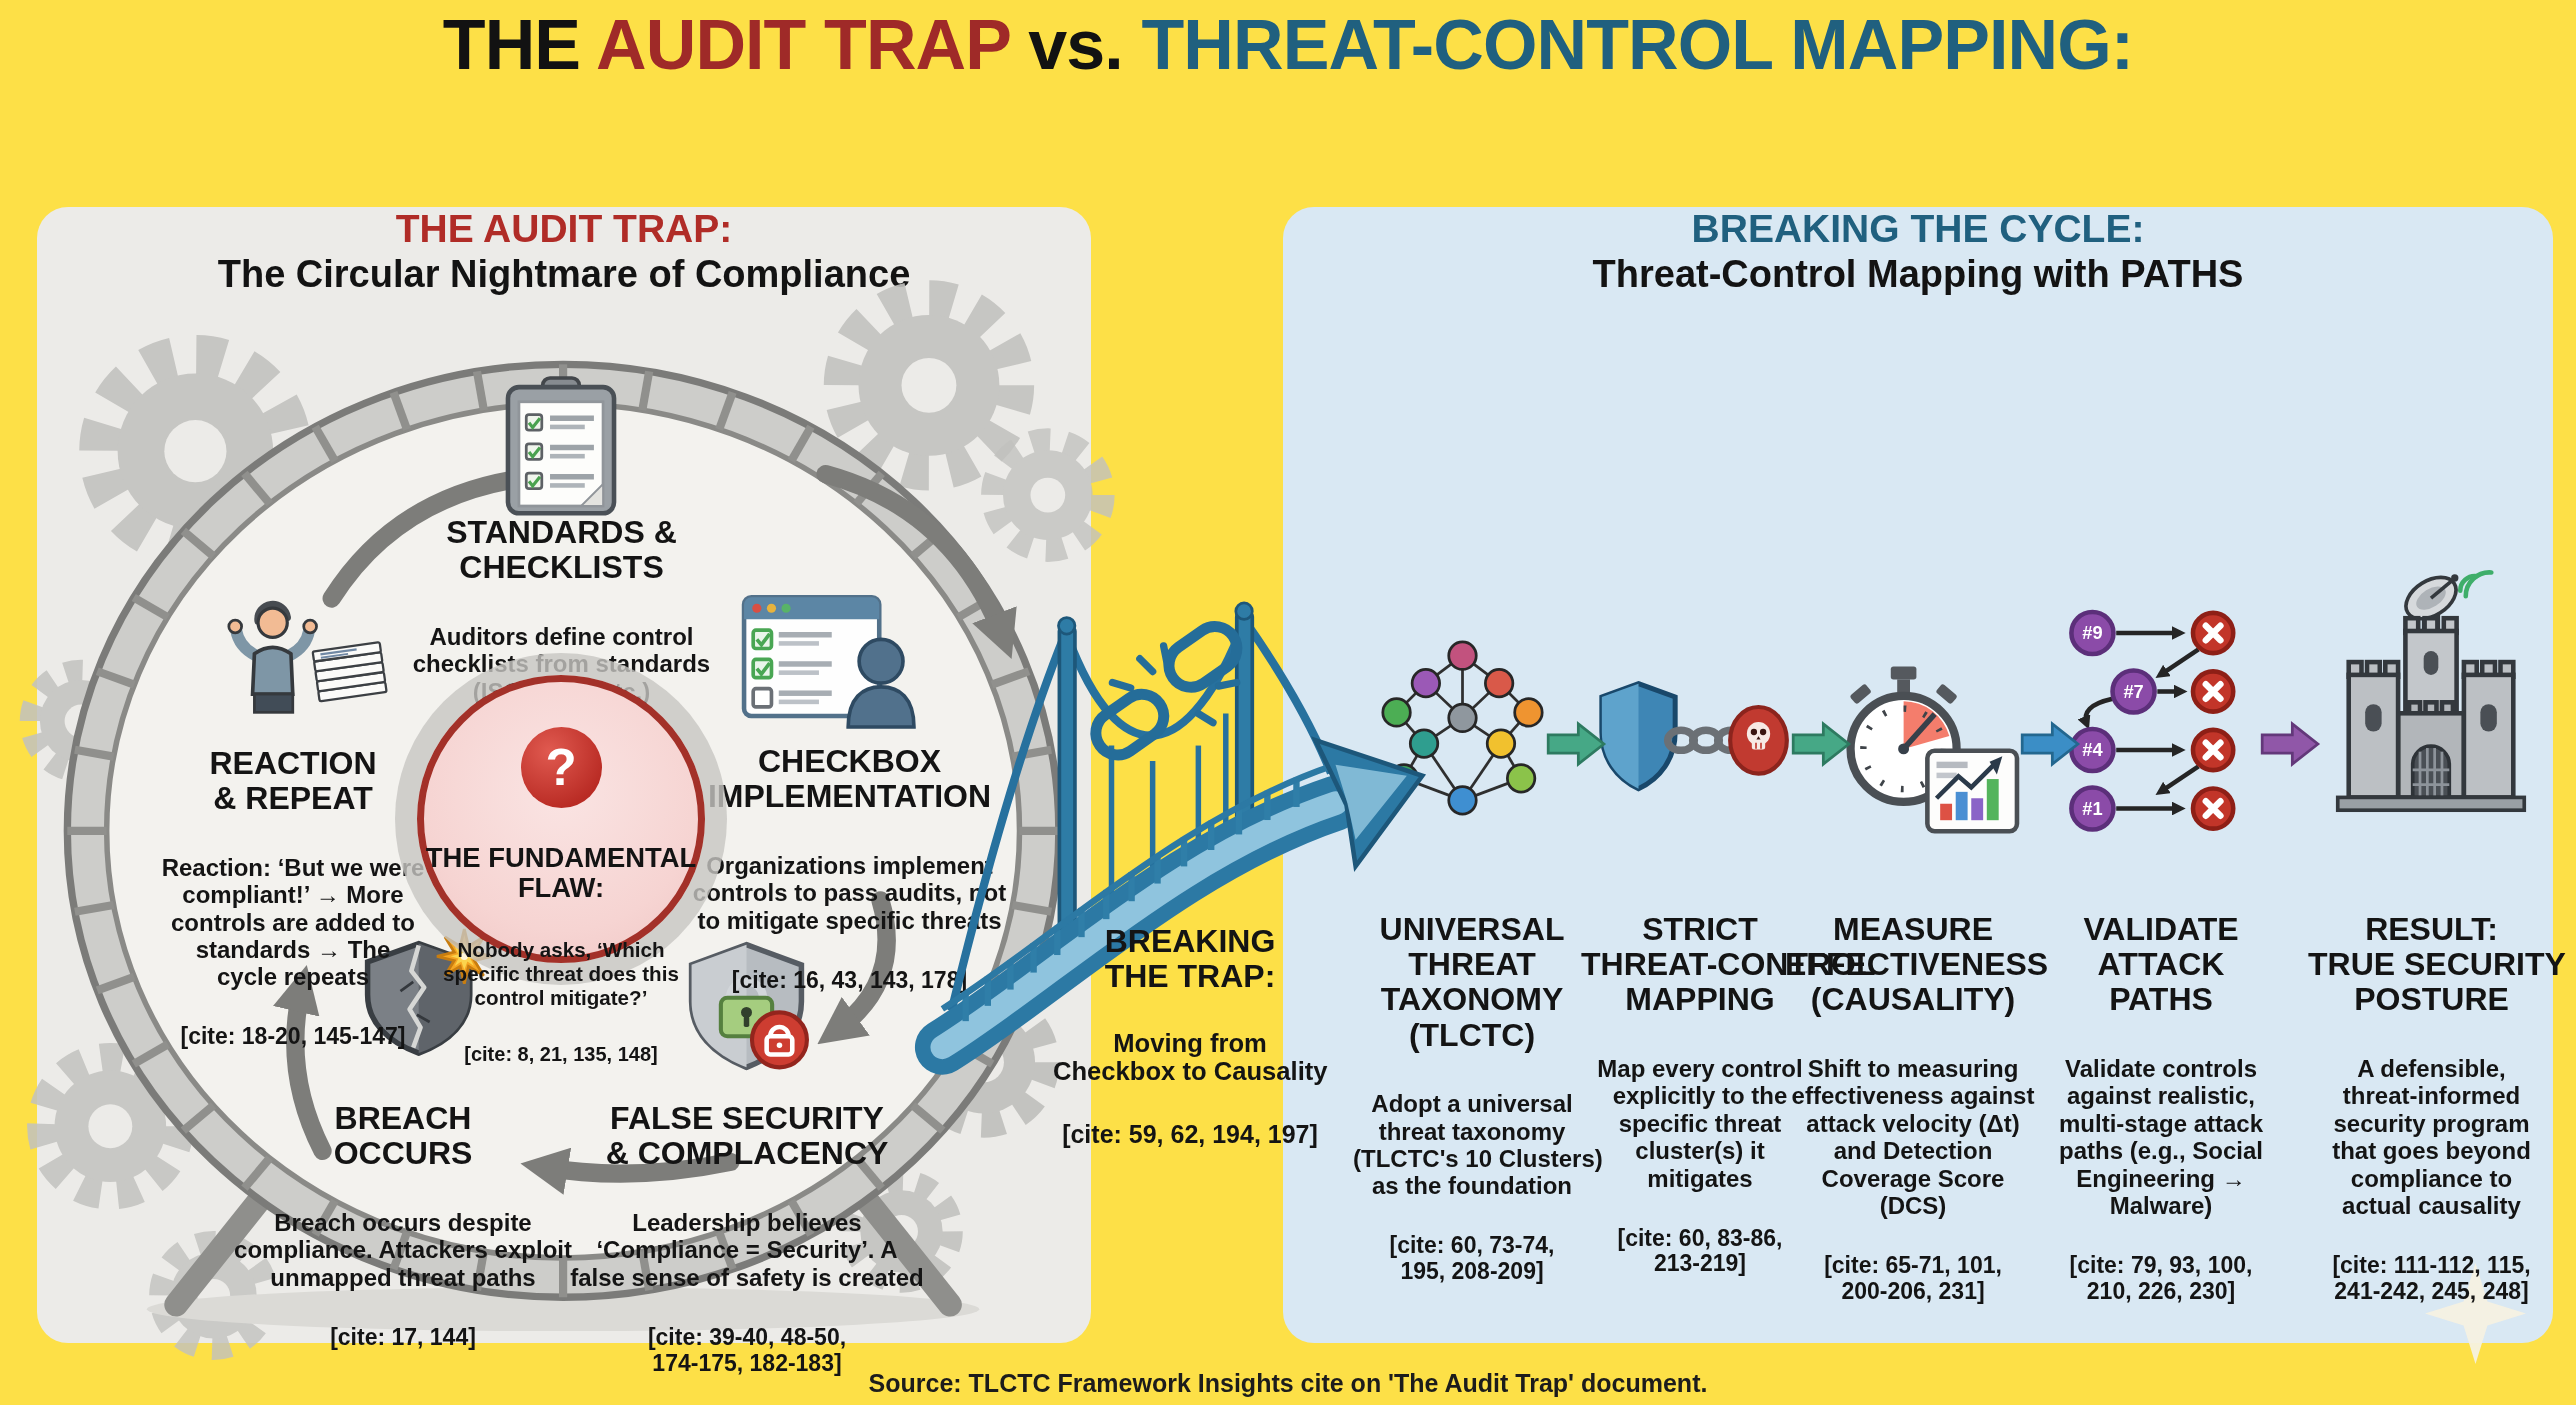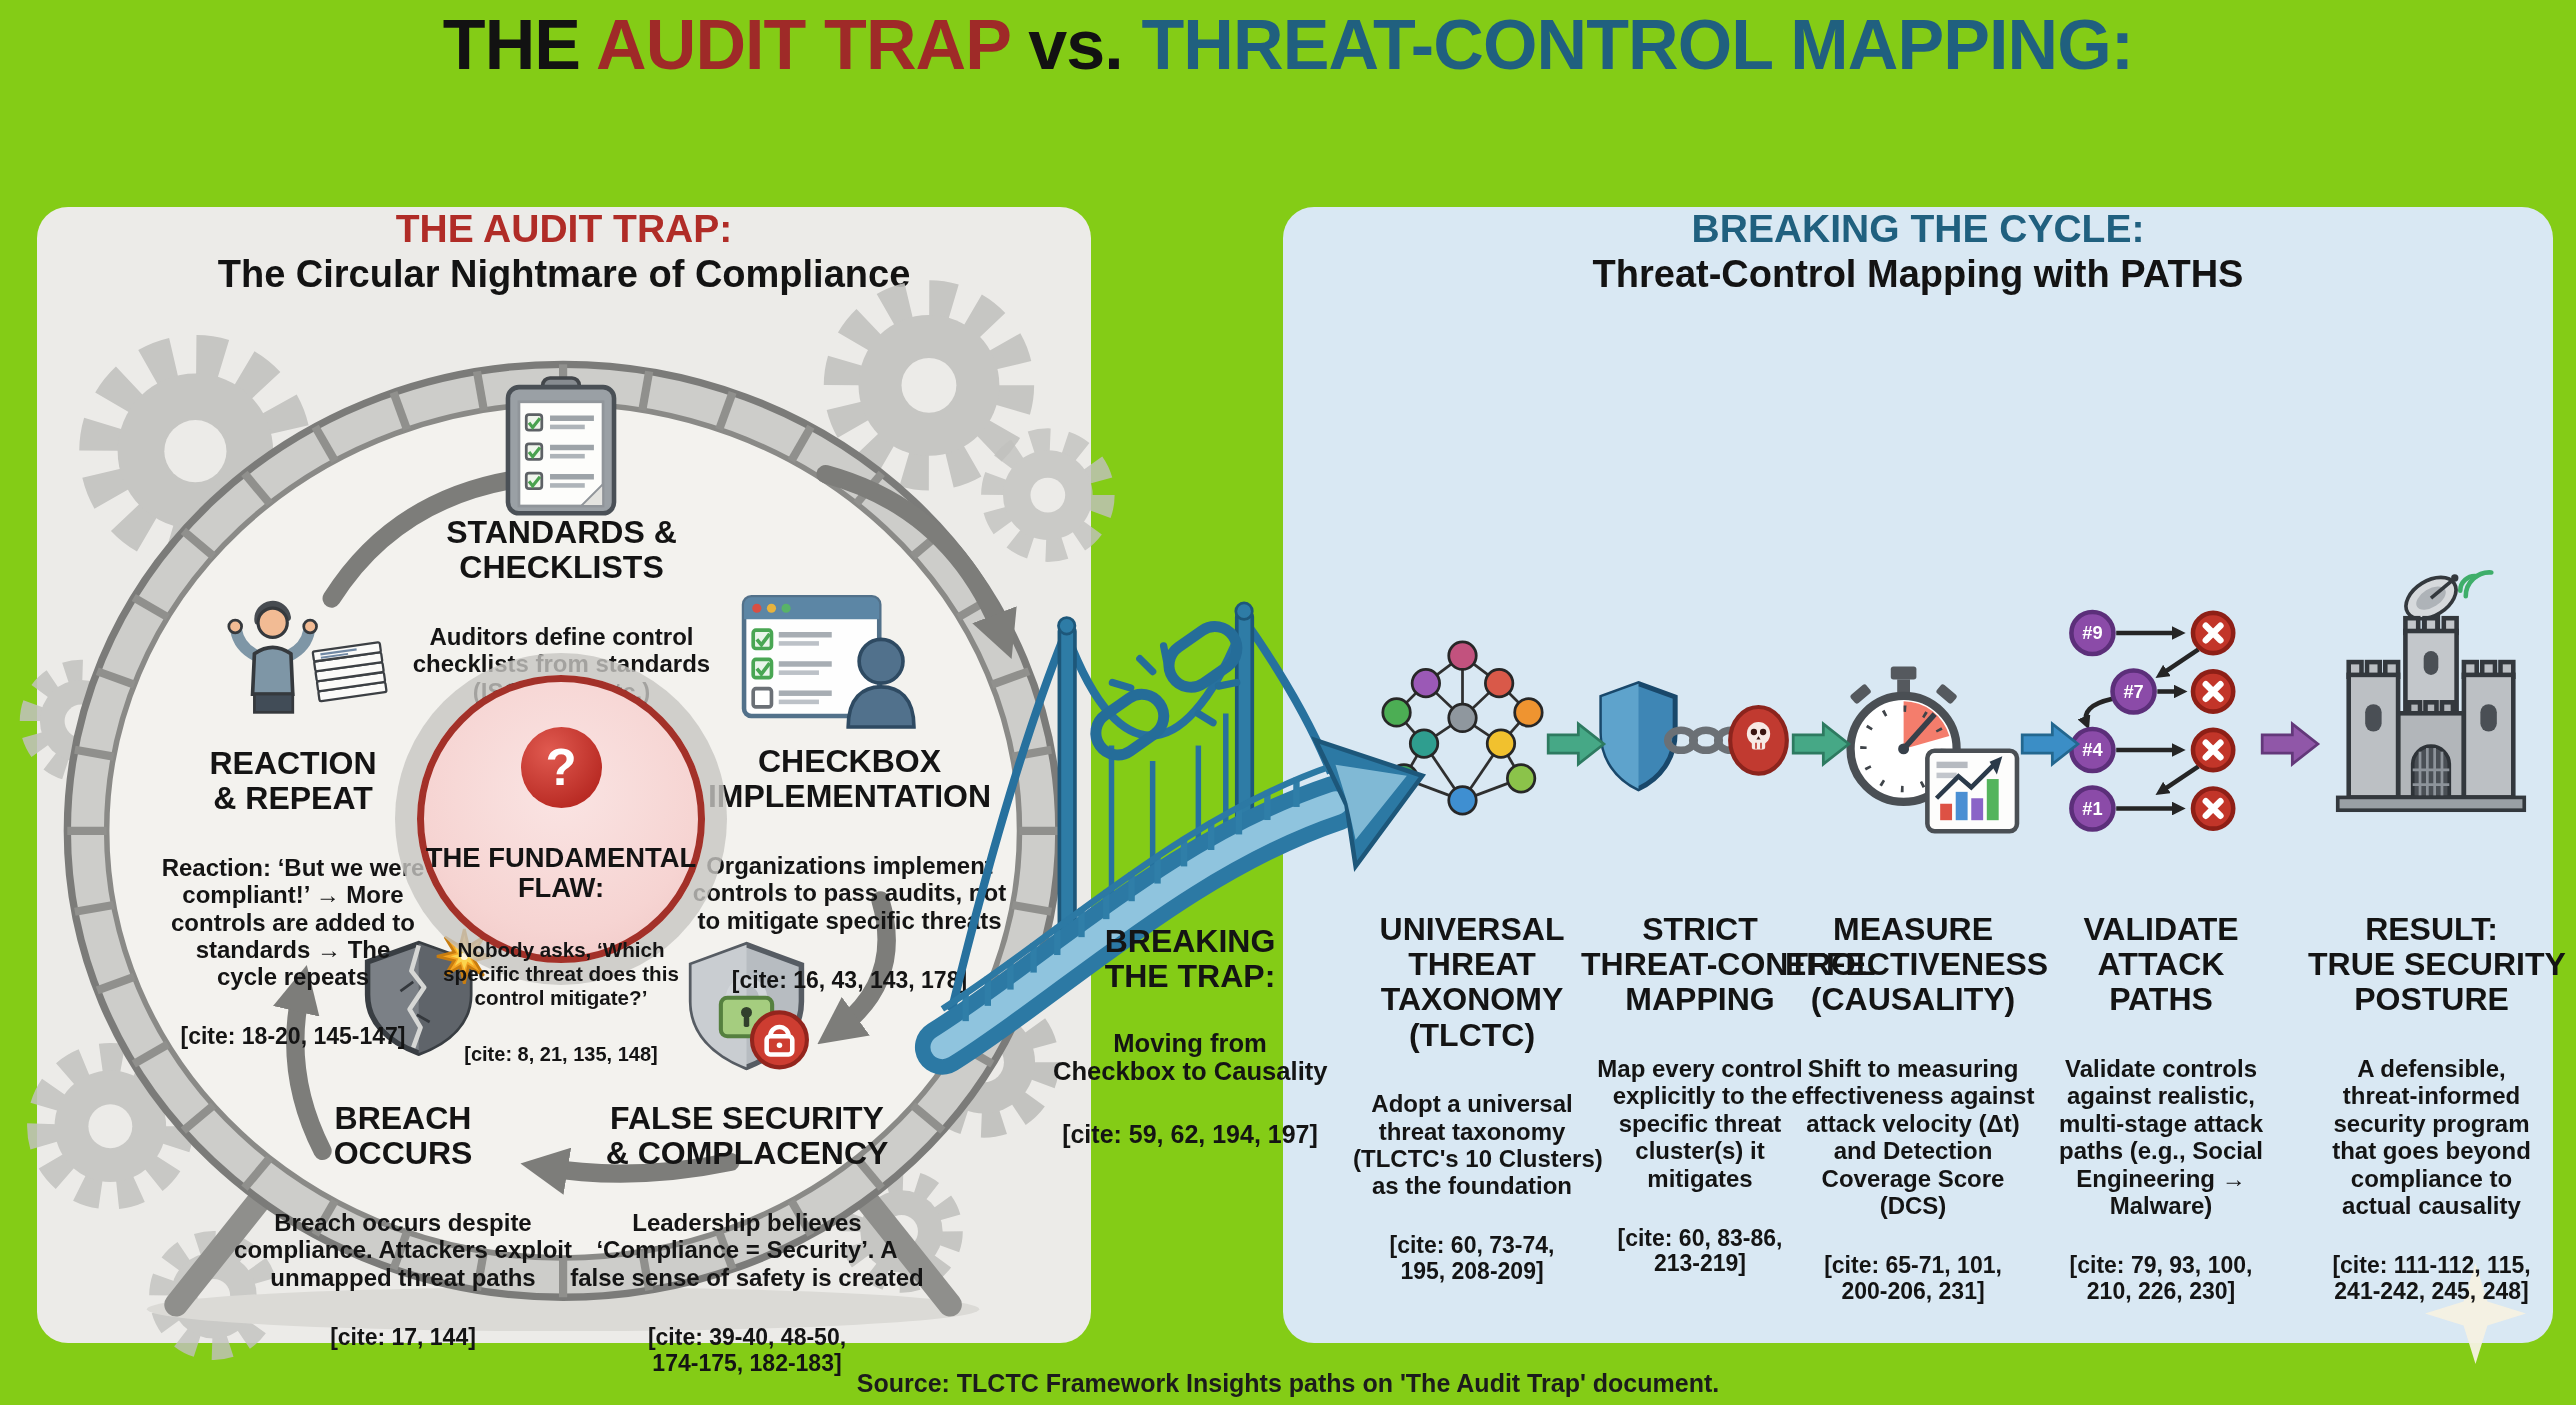--- a/index.html
+++ b/index.html
@@ -1,16 +1,16 @@
 <!DOCTYPE html>
 <html style="font-size:14.6px"><head>
 <meta charset="utf-8">
 <style>
   html,body{margin:0;padding:0;}
-  .canvas{position:relative;width:2576px;height:1405px;background:#84cc16;
+  .canvas{position:relative;width:2576px;height:1405px;background:#fde047;
     font-family:"Liberation Sans",sans-serif;color:#141414;overflow:hidden;}
   .main-title{position:absolute;top:9.1px;left:0;width:100%;text-align:center;}
   .title-line{font-size:70px;font-weight:800;letter-spacing:-0.9px;line-height:1.05;margin:0;}
   .t-black{color:#121212;} .t-red{color:#9f2a28;} .t-blue{color:#20607f;}
   .subtitle{font-size:43px;font-weight:800;margin-top:7.3px;color:#121212;}
   .panel{position:absolute;top:207px;height:1136px;border-radius:31px;}
   .panel-left{left:37px;width:1054px;background:#ecebe8;}
   .panel-right{left:1283px;width:1270px;background:#d9e8f3;}
   .panel-head{text-align:center;font-size:39px;font-weight:800;}
   .panel-head.red{color:#b02c27;} .panel-head.blue{color:#20607f;}
@@ -636,15 +636,15 @@
 241-242, 245, 248]</div>
     </div>
 
     <div class="icon" style="left:1142px;top:1056px">
       <svg width="101" height="101" viewBox="0 0 110 110">
         <path d="M55,0 L68,42 L110,55 L68,68 L55,110 L42,68 L0,55 L42,42 Z" fill="#f6f1e2" opacity=".95"></path>
       </svg>
     </div>
   </section>
 
-  <footer class="source">Source: TLCTC Framework Insights paths on 'The Audit Trap' document.</footer>
+  <footer class="source">Source: TLCTC Framework Insights cite on 'The Audit Trap' document.</footer>
 </div>
 
 
 </body></html>

